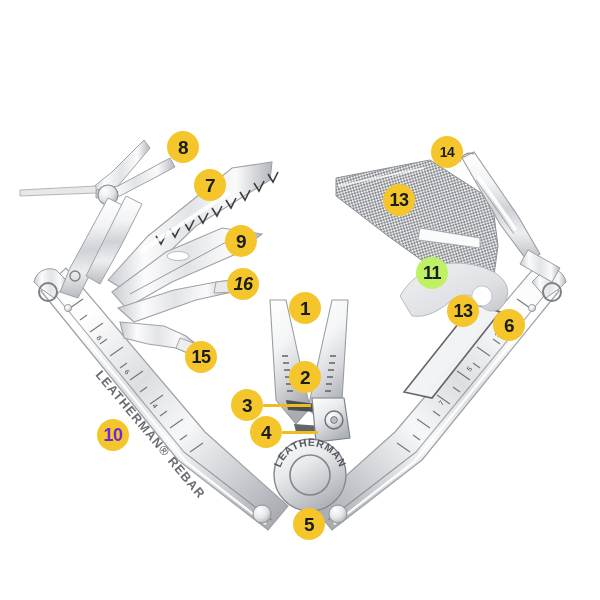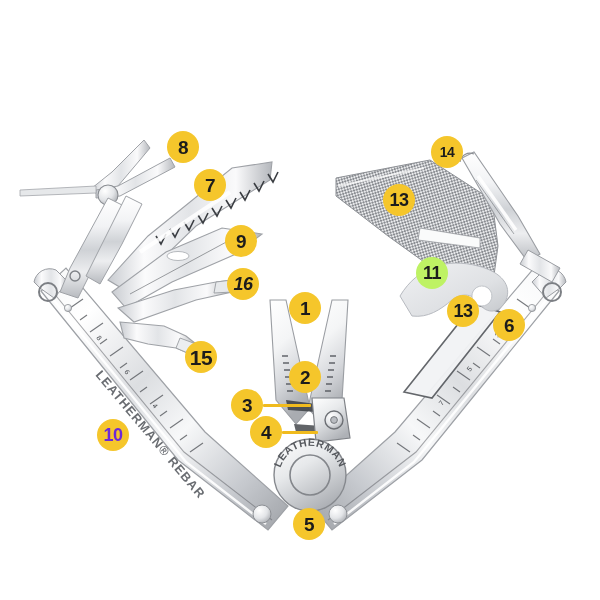--- a/index.html
+++ b/index.html
@@ -257,17 +257,17 @@
       <div class="badge" style="left: 293px; top: 508px; width: 32px; height: 32px; font-size: 19px; background: rgb(245, 198, 43); color: rgb(28, 28, 28);">5</div>
       <div class="badge" style="left: 493px; top: 309px; width: 32px; height: 32px; font-size: 19px; background: rgb(245, 198, 43); color: rgb(28, 28, 28);">6</div>
       <div class="badge" style="left: 194px; top: 169px; width: 32px; height: 32px; font-size: 19px; background: rgb(245, 198, 43); color: rgb(28, 28, 28);">7</div>
       <div class="badge" style="left: 167px; top: 131px; width: 32px; height: 32px; font-size: 19px; background: rgb(245, 198, 43); color: rgb(28, 28, 28);">8</div>
       <div class="badge" style="left: 225px; top: 225px; width: 32px; height: 32px; font-size: 19px; background: rgb(245, 198, 43); color: rgb(28, 28, 28);">9</div>
       <div class="badge" style="left: 97px; top: 419px; width: 32px; height: 32px; font-size: 18px; background: rgb(245, 198, 43); color: #6d28d9;">10</div>
       <div class="badge" style="left: 416px; top: 257px; width: 32px; height: 32px; font-size: 18px; background: #bef264; color: rgb(28, 28, 28);">11</div>
       <div class="badge" style="left: 447px; top: 295px; width: 32px; height: 32px; font-size: 18px; background: rgb(245, 198, 43); color: rgb(28, 28, 28);">13</div>
       <div class="badge" style="left: 383px; top: 184px; width: 32px; height: 32px; font-size: 18px; background: rgb(245, 198, 43); color: rgb(28, 28, 28);">13</div>
       <div class="badge" style="left: 431px; top: 136px; width: 32px; height: 32px; font-size: 14px; background: rgb(245, 198, 43); color: rgb(28, 28, 28);">14</div>
-      <div class="badge" style="left: 185px; top: 341px; width: 32px; height: 32px; font-size: 21px; background: rgb(245, 198, 43); color: rgb(28, 28, 28);">15</div>
+      <div class="badge" style="left: 185px; top: 341px; width: 32px; height: 32px; font-size: 18px; background: rgb(245, 198, 43); color: rgb(28, 28, 28);">15</div>
       <div class="badge" style="left: 227px; top: 268px; width: 32px; height: 32px; font-size: 18px; background: rgb(245, 198, 43); color: rgb(28, 28, 28); font-style: italic;">16</div>
     </div>
 
 </div>
 
 </body></html>

